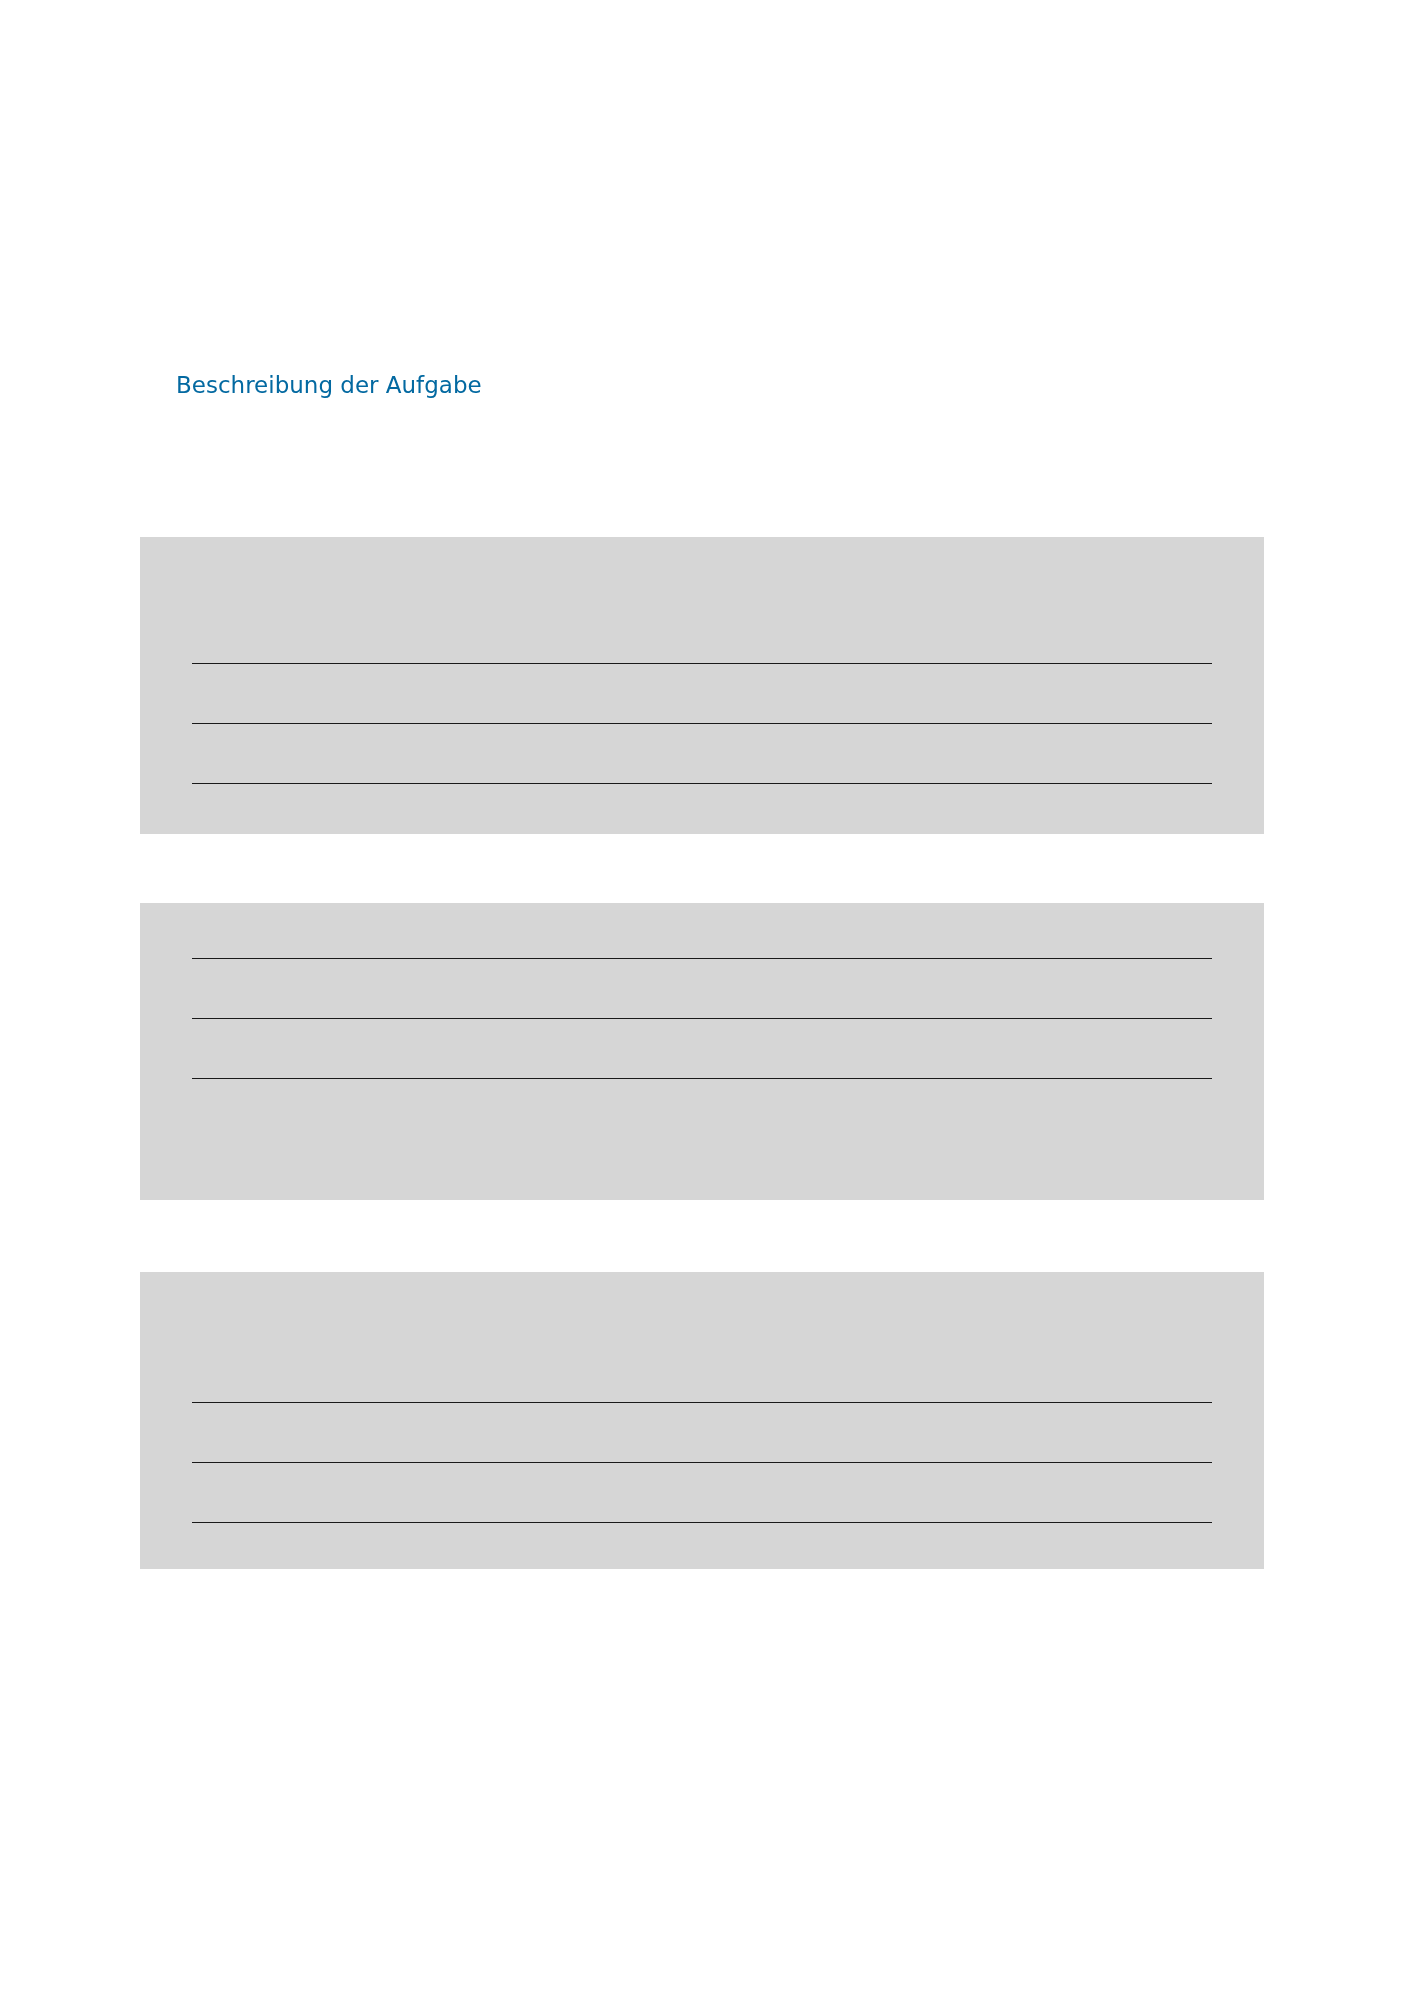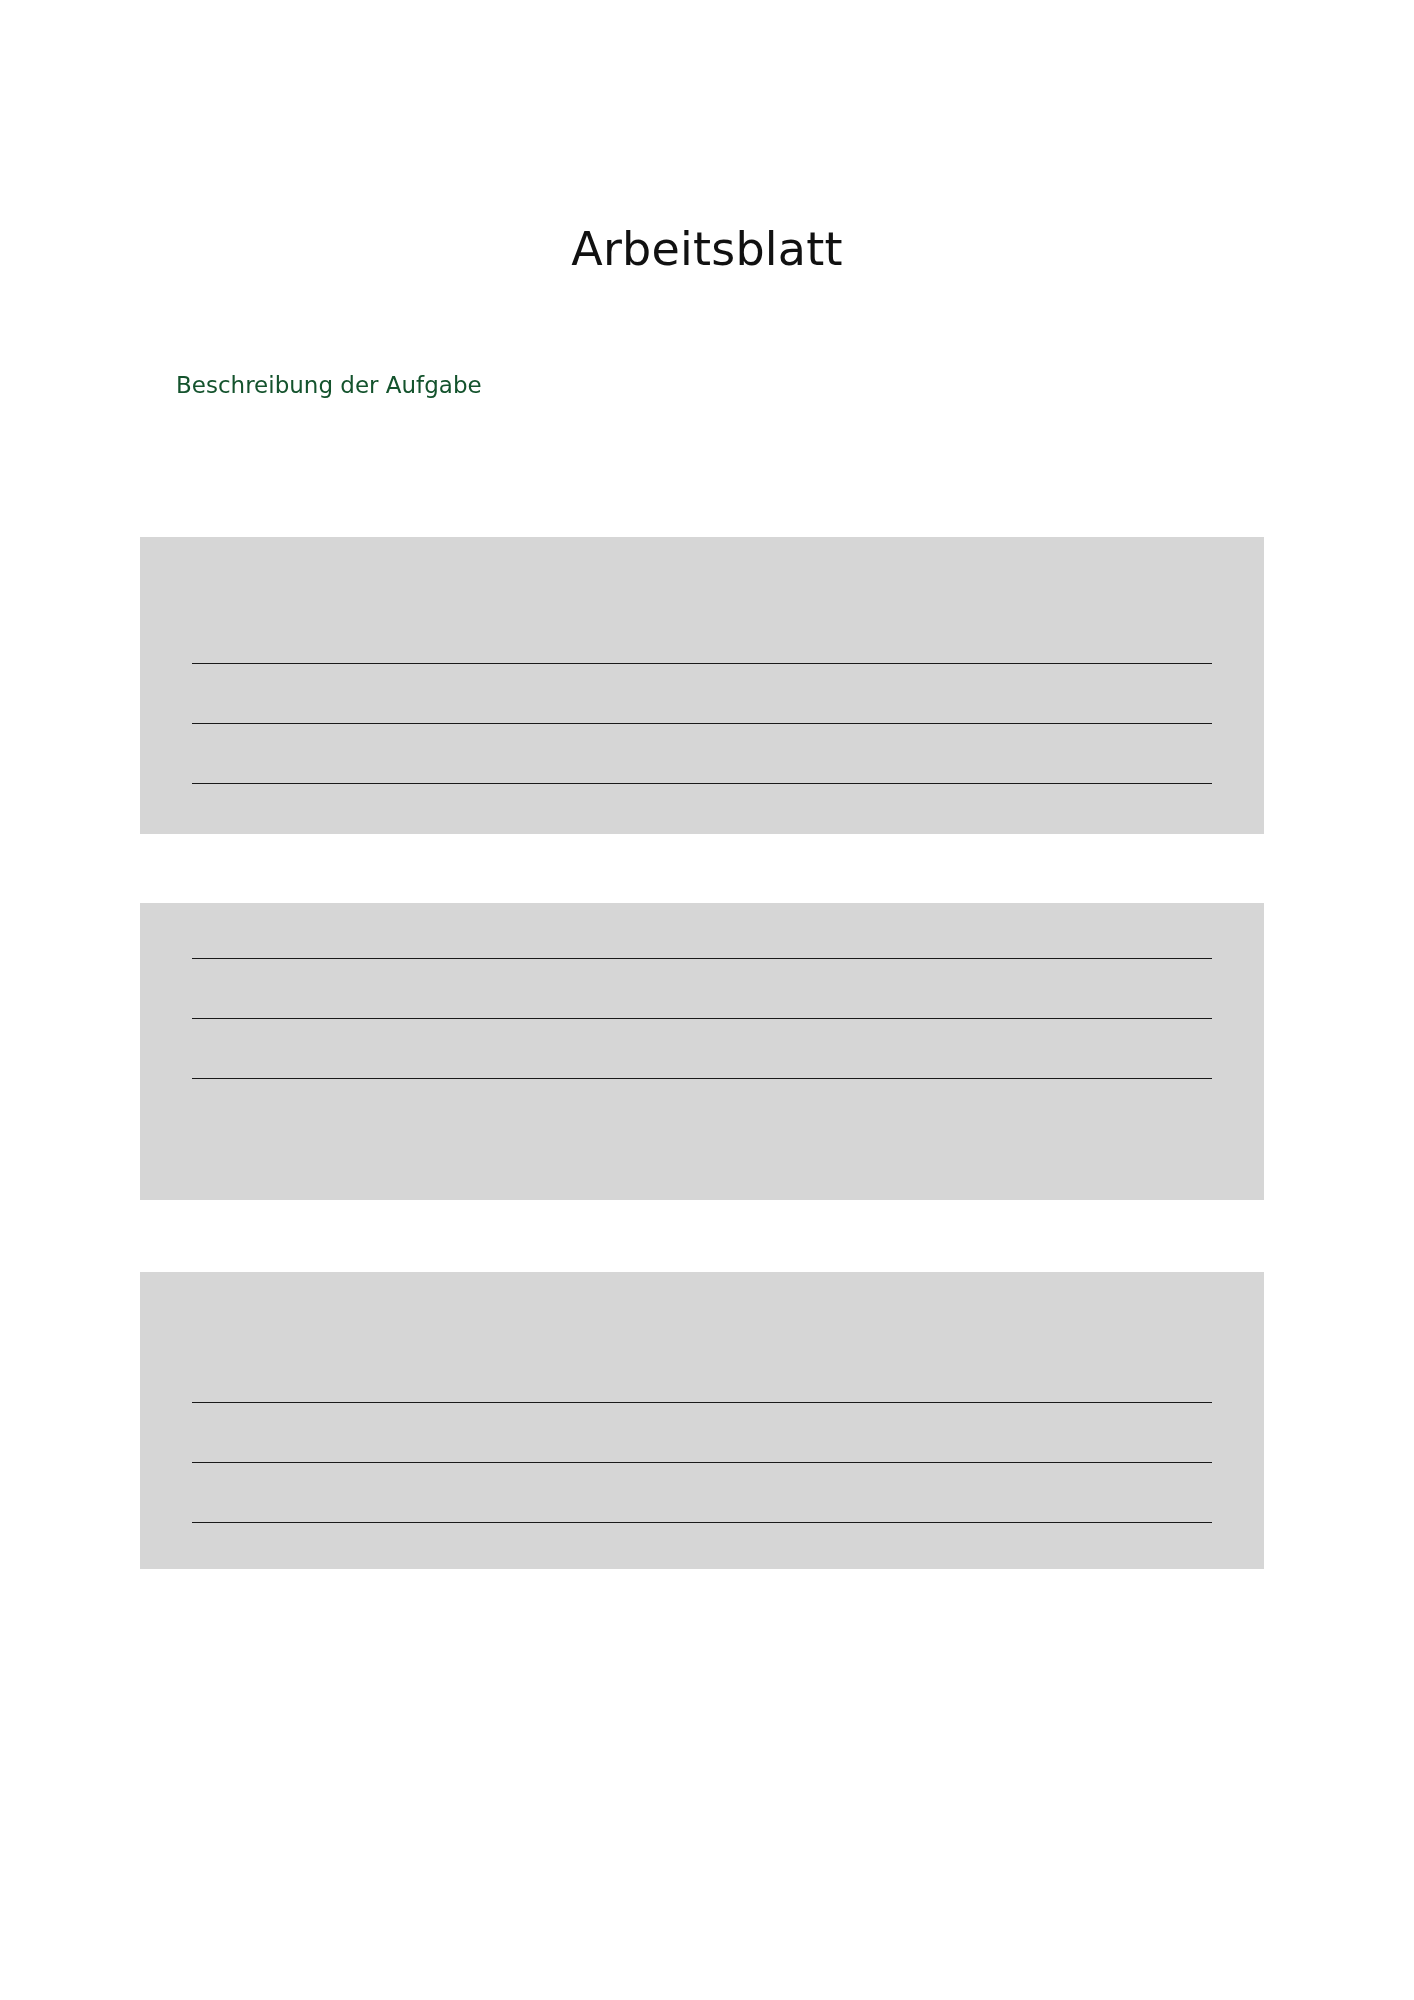--- a/index.html
+++ b/index.html
@@ -31,21 +31,21 @@
     letter-spacing: 0.2px;
     color: #111111;
     font-family: "DejaVu Sans", sans-serif;
   }
   .subtitle {
     position: absolute;
     top: 372px;
     left: 176px;
     font-size: 23px;
     font-weight: 400;
-    color: #14532d;
+    color: #0369a1;
   }
   .answer-block {
     position: absolute;
     left: 140px;
     width: 1124px;
     background: #d6d6d6;
   }
   .answer-block.b1 { top: 537px; height: 297px; }
   .answer-block.b2 { top: 903px; height: 297px; }
   .answer-block.b3 { top: 1272px; height: 297px; }
@@ -68,21 +68,20 @@
 
   .b3 .rule.r1 { top: 130px; }
   .b3 .rule.r2 { top: 190px; }
   .b3 .rule.r3 { top: 250px; }
 </style>
 </head>
 <body>
 
 <div class="page">
 
-  <div class="title">Arbeitsblatt</div>
 
   <div class="subtitle">Beschreibung der Aufgabe</div>
 
   <div class="answer-block b1">
     <div class="rule r1"></div>
     <div class="rule r2"></div>
     <div class="rule r3"></div>
   </div>
 
   <div class="answer-block b2">

